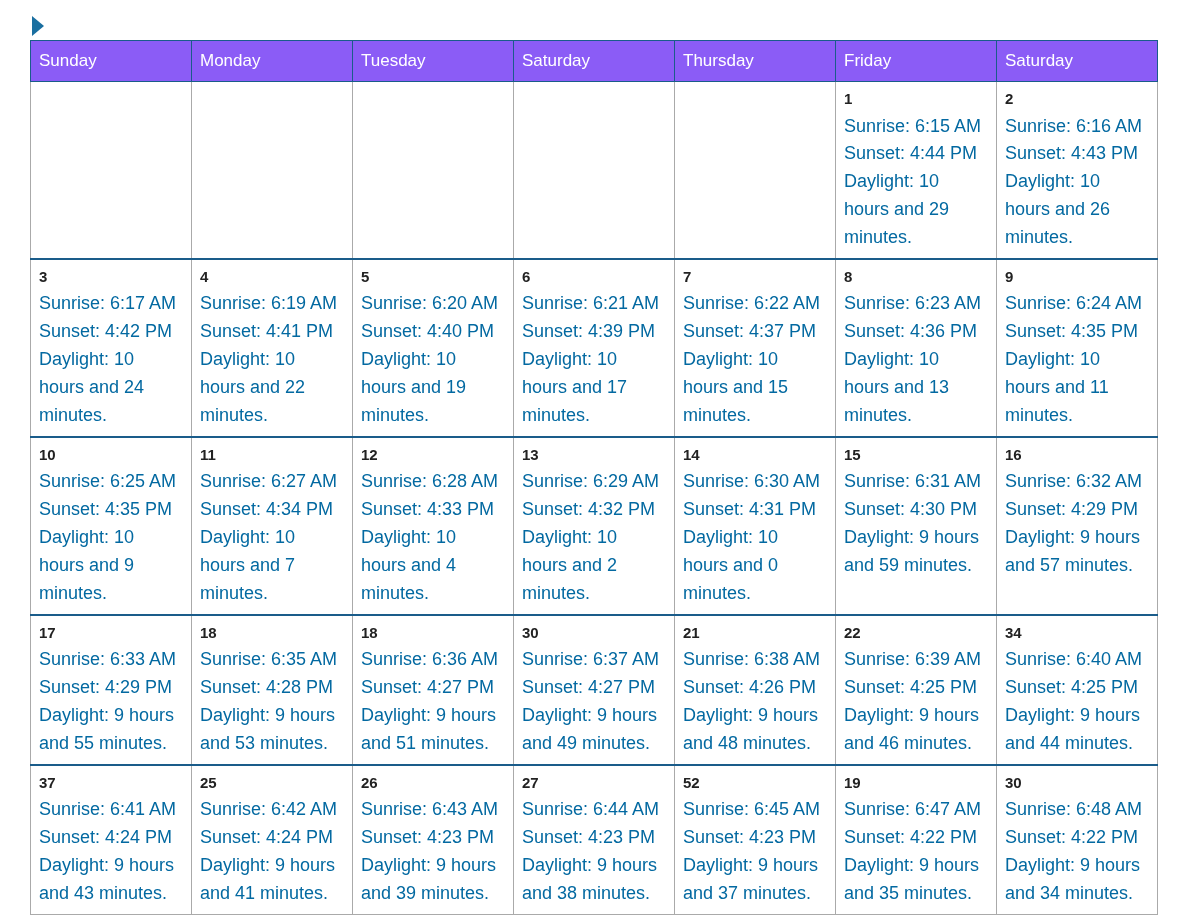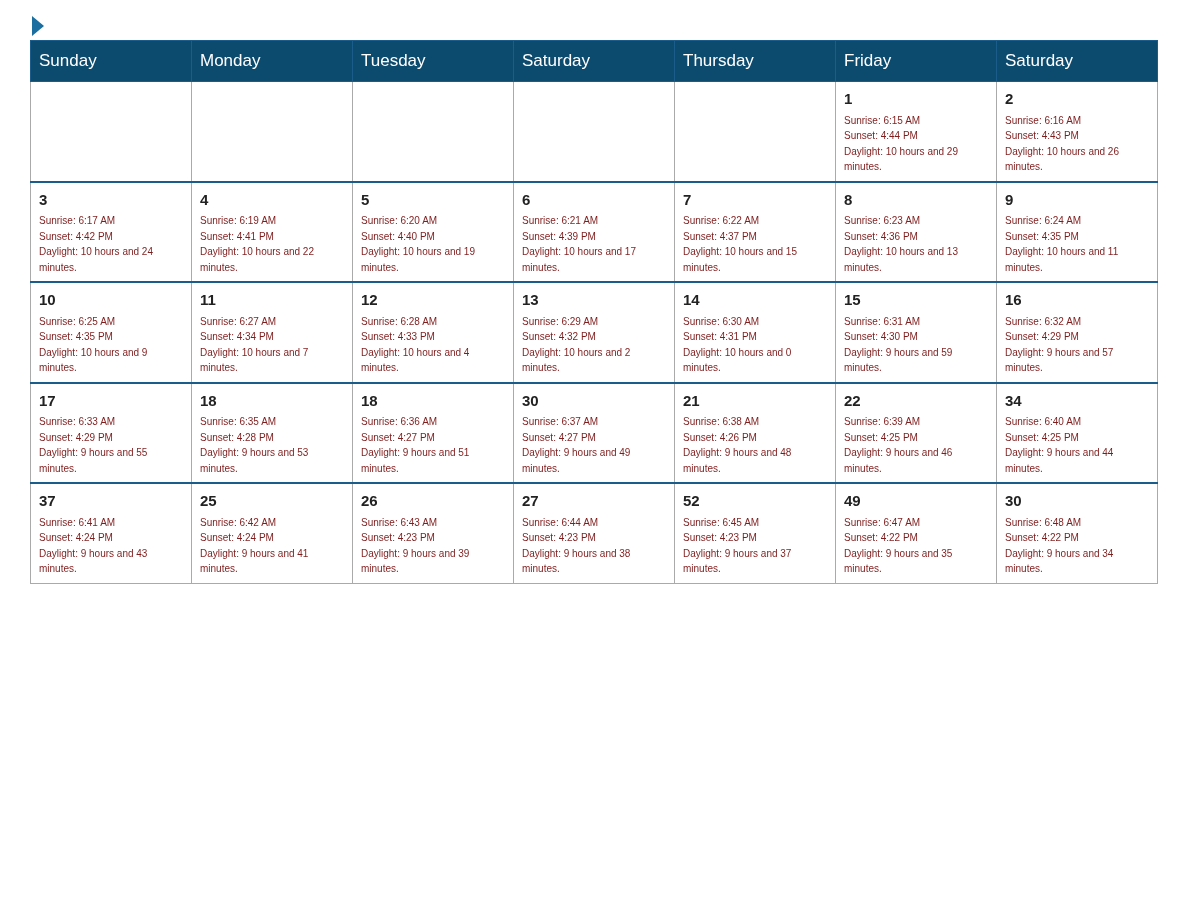--- a/index.html
+++ b/index.html
@@ -60,21 +60,21 @@
       font-size: 20px;
       color: #444;
       margin-top: 4px;
     }
     .calendar {
       width: 100%;
       border-collapse: collapse;
       margin-top: 10px;
     }
     .calendar th {
-      background: #0c4a6e;
+      background: #8b5cf6;
       color: #fff;
       padding: 10px 8px;
       font-size: 17px;
       font-weight: normal;
       text-align: left;
       border: 1px solid #1a5c8a;
     }
     .calendar td {
       vertical-align: top;
       padding: 6px 8px;
@@ -92,22 +92,22 @@
       border-top: 1px solid #aaa;
     }
     .day-num {
       font-size: 15px;
       font-weight: bold;
       color: #222;
       display: block;
       margin-bottom: 2px;
     }
     .day-info {
-      font-size: 10px;
-      color: #7f1d1d;
+      font-size: 18px;
+      color: #0369a1;
       line-height: 1.55;
     }
     .empty-cell {
       background: #fff;
     }
     .calendar tbody tr:first-child td {
       border-top: 1px solid #bbb;
     }
     .calendar thead tr th:first-child { border-radius: 0; }
   </style>
@@ -261,21 +261,21 @@
         </td>
         <td>
           <span class="day-num">27</span>
           <div class="day-info">Sunrise: 6:44 AM<br>Sunset: 4:23 PM<br>Daylight: 9 hours and 38 minutes.</div>
         </td>
         <td>
           <span class="day-num">52</span>
           <div class="day-info">Sunrise: 6:45 AM<br>Sunset: 4:23 PM<br>Daylight: 9 hours and 37 minutes.</div>
         </td>
         <td>
-          <span class="day-num">49</span>
+          <span class="day-num">19</span>
           <div class="day-info">Sunrise: 6:47 AM<br>Sunset: 4:22 PM<br>Daylight: 9 hours and 35 minutes.</div>
         </td>
         <td>
           <span class="day-num">30</span>
           <div class="day-info">Sunrise: 6:48 AM<br>Sunset: 4:22 PM<br>Daylight: 9 hours and 34 minutes.</div>
         </td>
       </tr>
     </tbody>
 </table>
 

